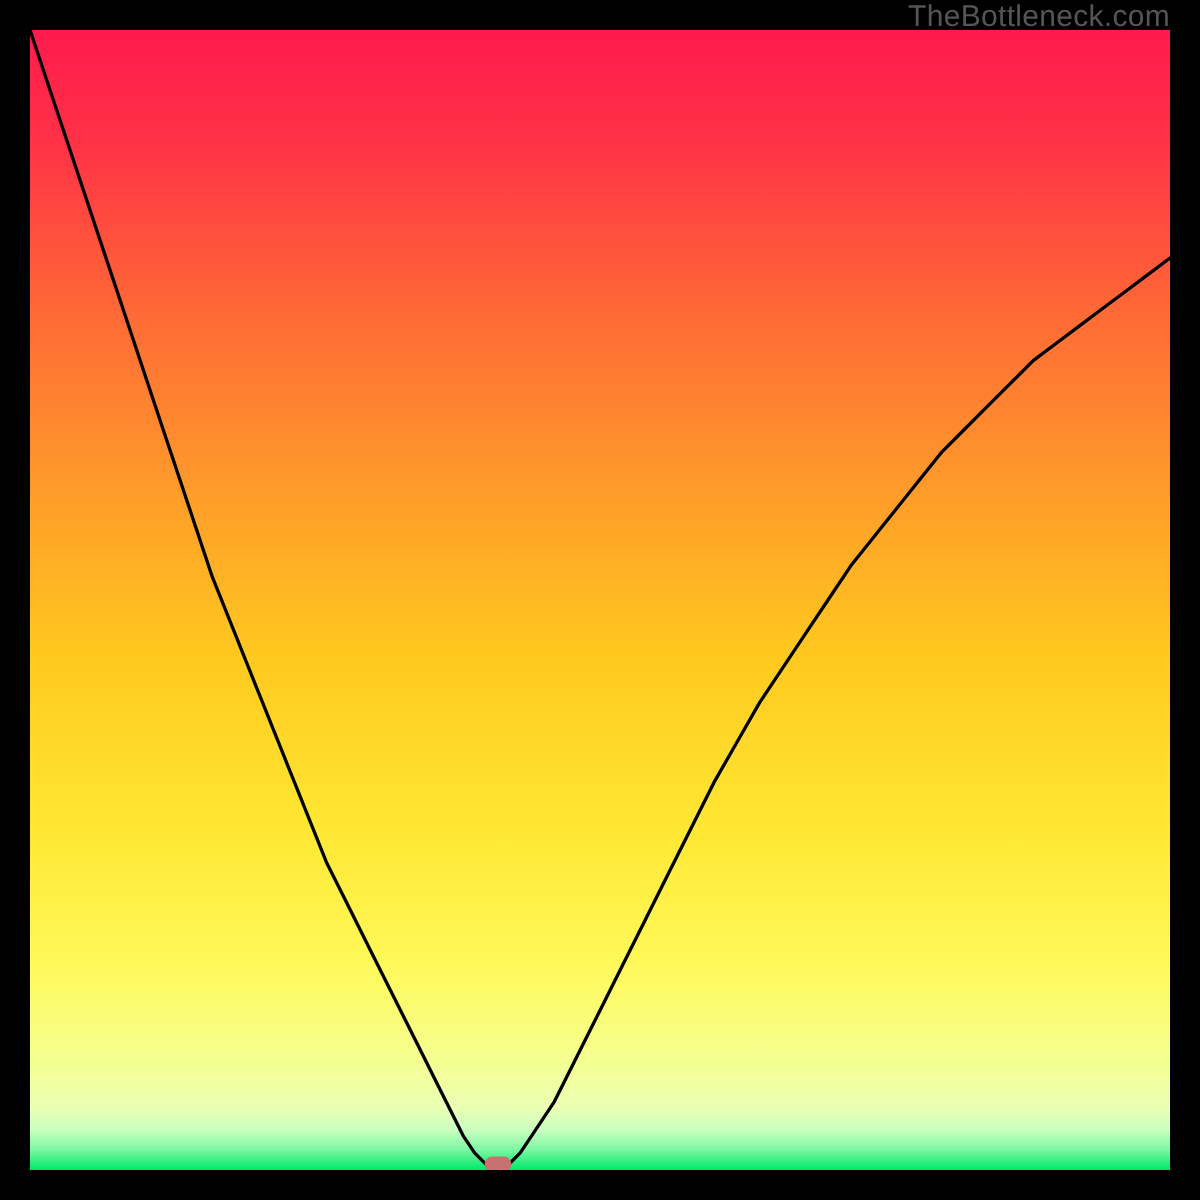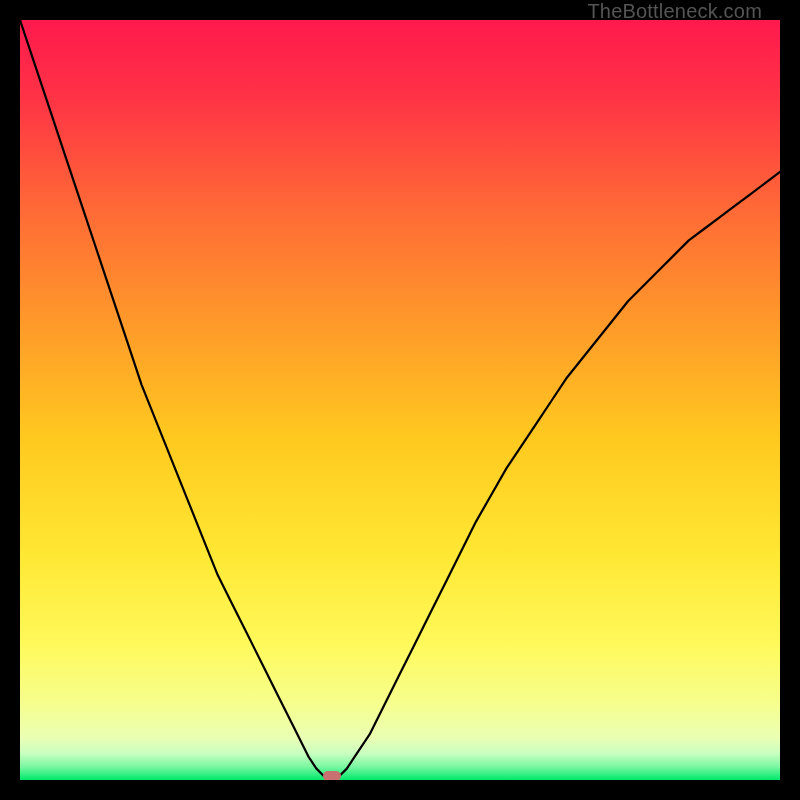--- a/index.html
+++ b/index.html
@@ -40,21 +40,21 @@
   .marker {
     position: absolute;
     width: 18px;
     height: 10px;
     border-radius: 5px;
     transform: translate(-50%, -50%);
   }
   .watermark {
     position: absolute;
     top: 0;
-    right: 38px;
+    right: 20px;
     font-size: 20px;
     font-weight: 500;
     color: #555;
     letter-spacing: 0.2px;
   }
 </style>
 </head>
 <body>
 
 <div class="frame">

